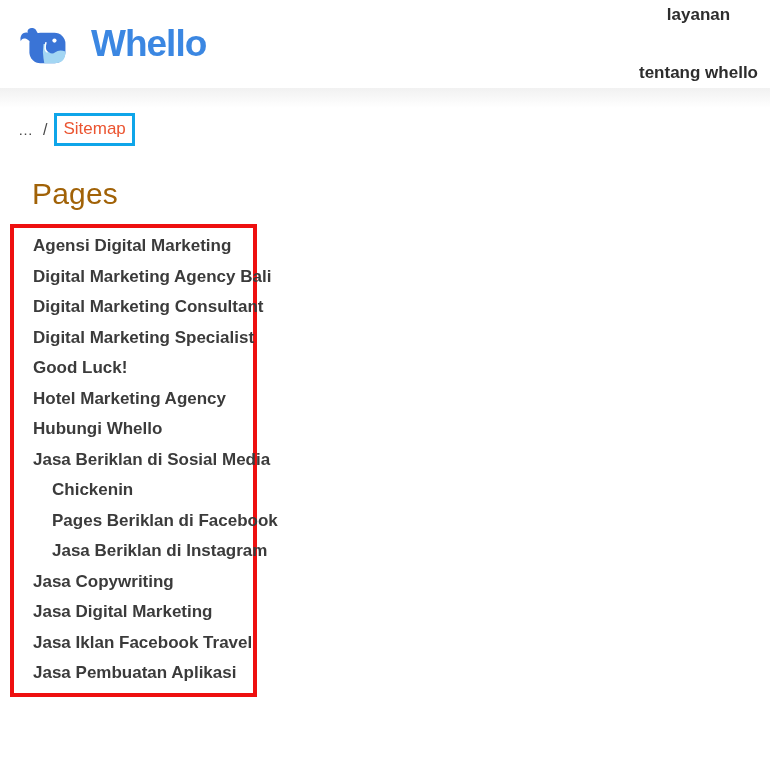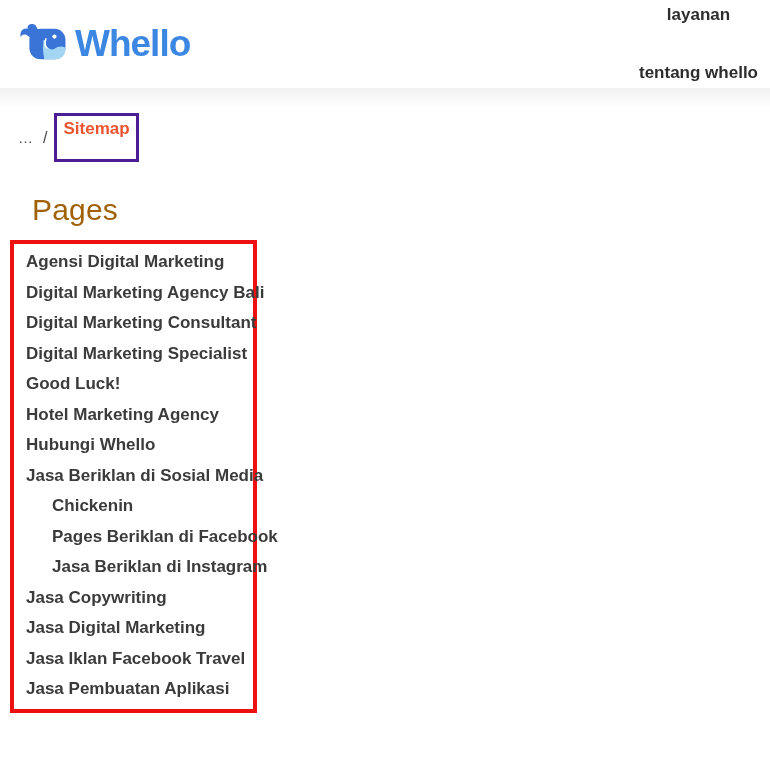--- a/index.html
+++ b/index.html
@@ -4,43 +4,43 @@
 <style>
   * { margin:0; padding:0; box-sizing:border-box; }
   html,body { width:770px; height:759px; background:#ffffff; overflow:hidden;
     font-family:"Liberation Sans", sans-serif; }
 
   
   .header { position:relative; height:88px; display:flex; align-items:center;
     justify-content:space-between; padding:0 10px 0 20px; background:#fff; }
   .header::after { content:""; position:absolute; left:0; top:88px; width:100%;
     height:20px; background:linear-gradient(#f1f1f1, #ffffff); pointer-events:none; }
-  .logo { display:flex; align-items:flex-start; gap:8px; cursor:pointer; }
+  .logo { display:flex; align-items:flex-end; gap:24px; cursor:pointer; }
   .logo svg { display:block; }
   .logo-text { font-size:37px; font-weight:bold; letter-spacing:-1px; color:#3b87e2; }
   .nav { display:flex; gap:38px; align-items:center; padding-right:2px;flex-direction:column; }
   .nav a { font-size:17px; font-weight:600; color:#2d2d2d; text-decoration:none; cursor:pointer; }
 
   
   .breadcrumb { margin:25px 0 0 18px; display:flex; align-items:center; font-size:15px; color:#4a4a4a; }
   .crumb-ellipsis { letter-spacing:1px; }
   .crumb-sep { margin:0 7px 0 9px; font-size:16px; }
-  .crumb-current { display:inline-block; border:3px solid #4c1d95; padding:3px 6px 20px 6px;
-    color:#eb5430; font-size:17px; font-weight:700; cursor:pointer; }
+  .crumb-current { display:inline-block; border:3px solid #0ea5e9; padding:3px 6px 4px 6px;
+    color:#eb5430; font-size:17px; font-weight:400; cursor:pointer; }
 
   
   .page-title { margin:31px 0 0 32px; font-size:30px; font-weight:400; color:#a16207;
     letter-spacing:0.2px; }
 
   
   .sitemap-box { margin:13px 0 0 10px; width:247px; border:4px solid #ee1010;
     padding:3px 0 4px 0; }
   .sitemap-list { list-style:none; }
   .sitemap-list li { line-height:30.5px; font-size:17px; font-weight:600; color:#3b3b3b;
-    padding-left:12px; white-space:nowrap; cursor:pointer; }
+    padding-left:19px; white-space:nowrap; cursor:pointer; }
   .sitemap-list li.sub { padding-left:38px; }
 </style>
 </head>
 <body>
 
 <div class="header">
   <div class="logo">
     <span>
       <svg width="47" height="38" viewBox="0 0 60 48">
 

